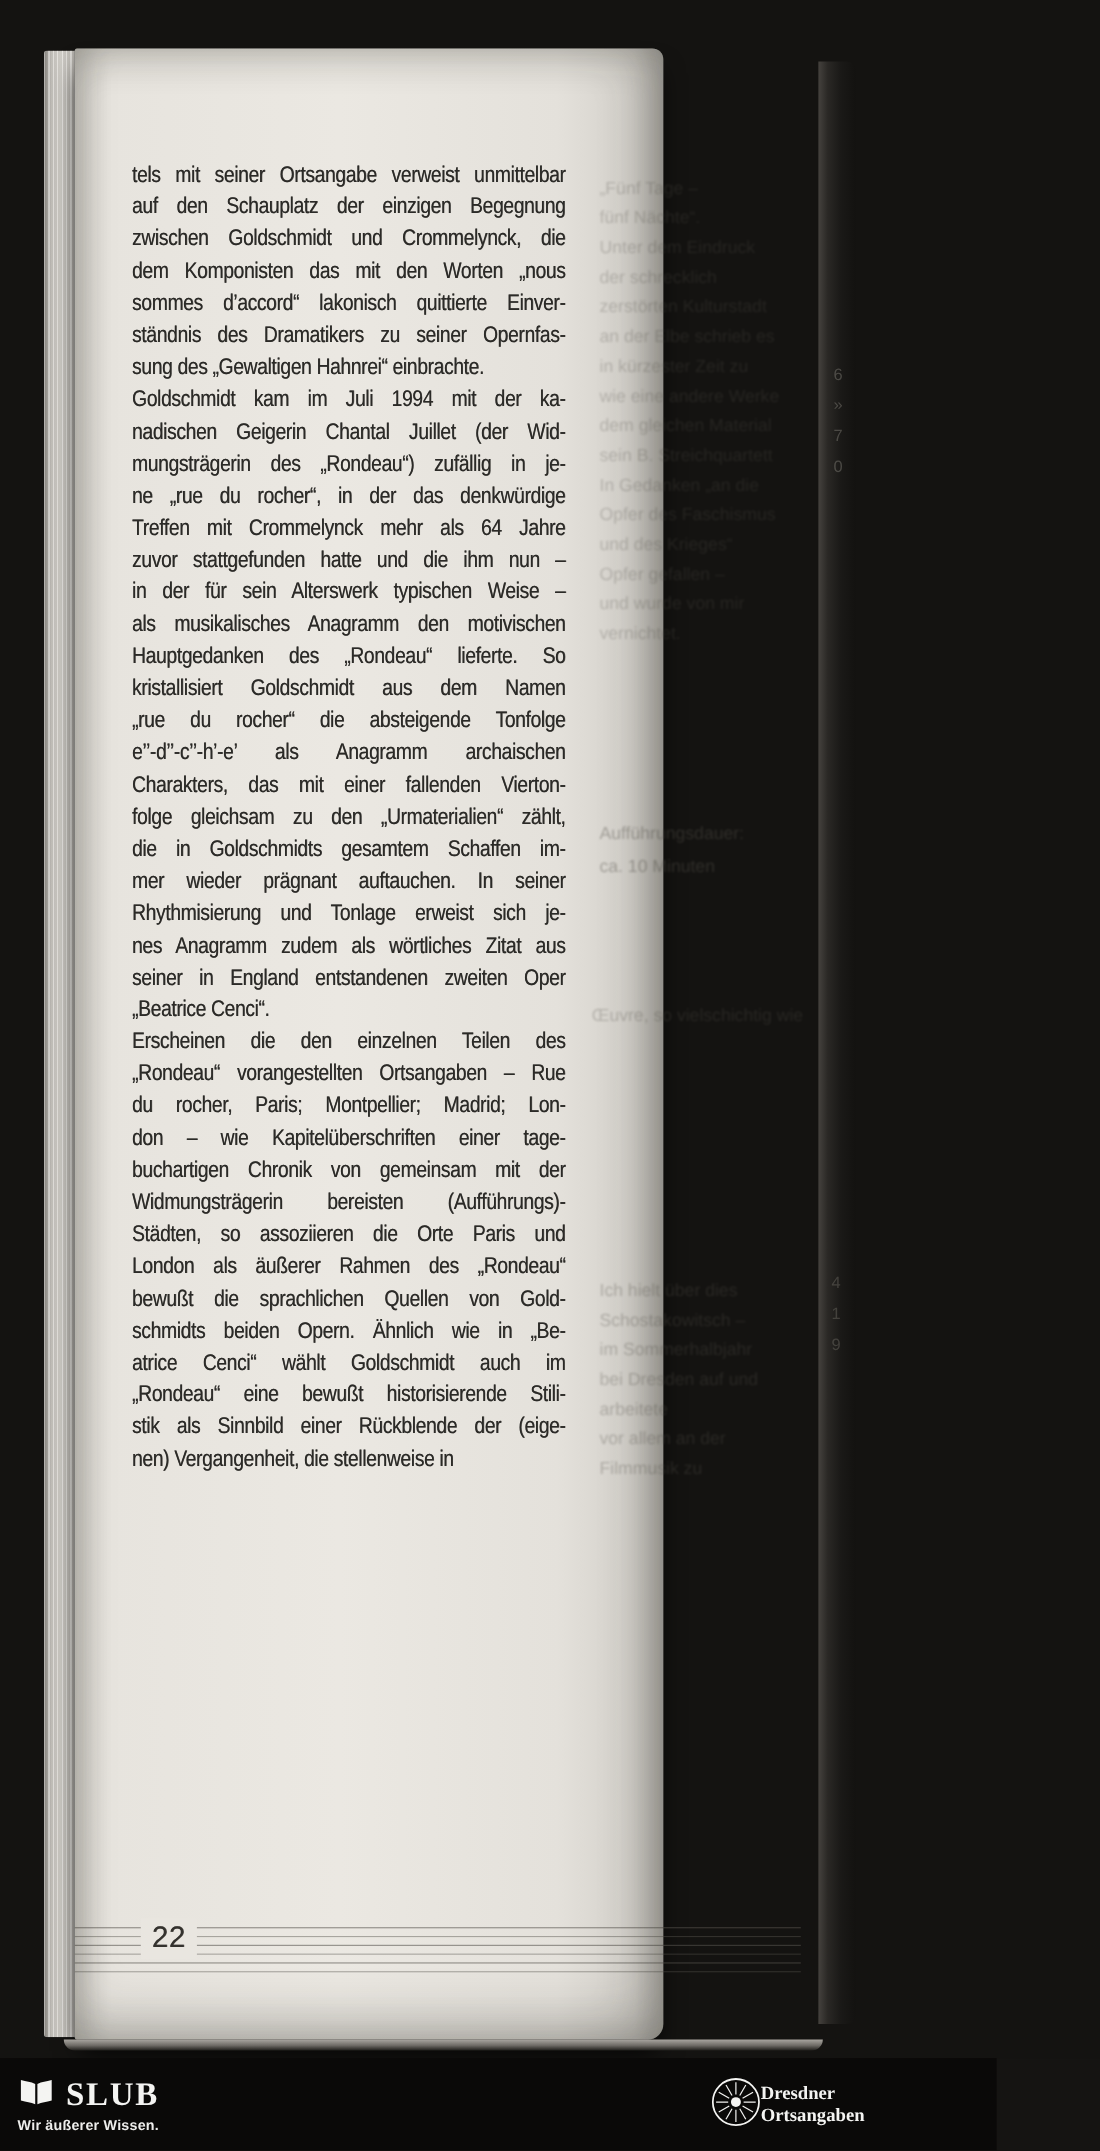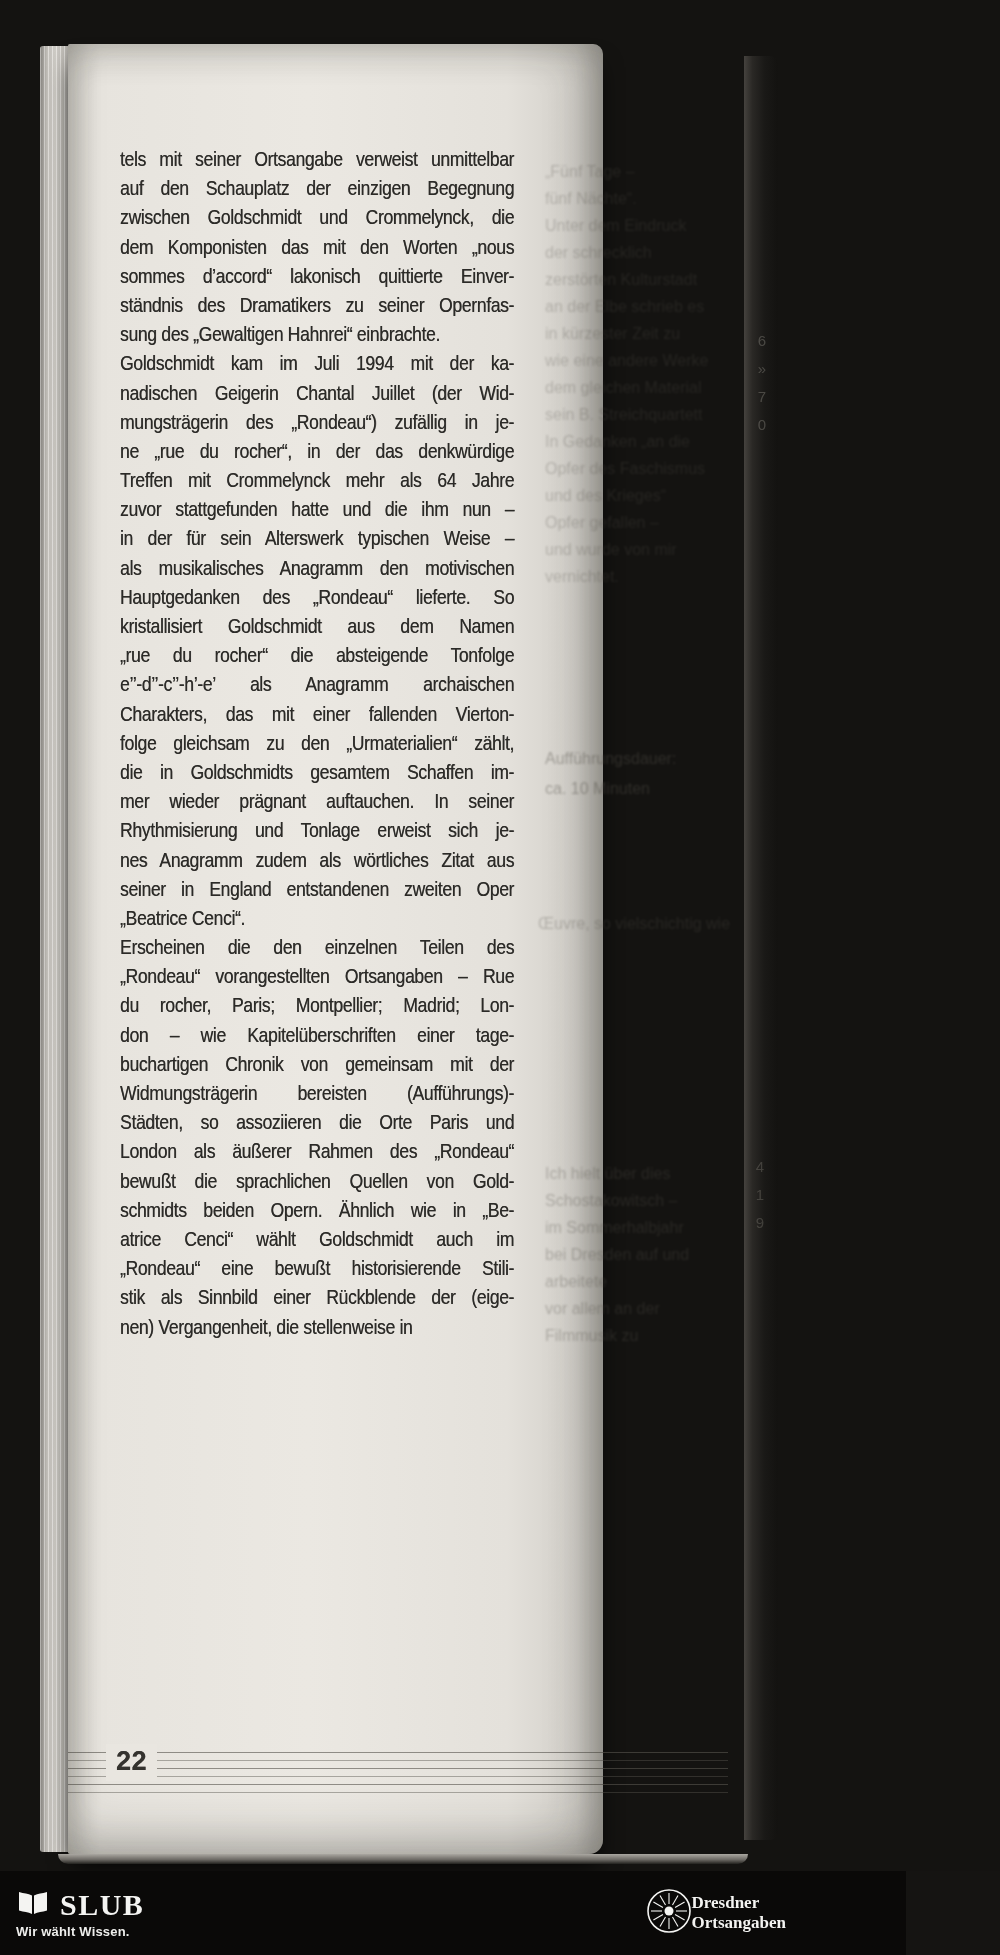--- a/index.html
+++ b/index.html
@@ -90,25 +90,24 @@
   .edge-marks.top{left:752px;top:332px;}
   .edge-marks.low{left:750px;top:1158px;color:rgba(195,190,178,.22);}
 
   
   .staff-lines{position:absolute;left:0;top:1708px;width:660px;}
   .staff-lines .rule{height:1px;margin-bottom:7px;background:#57544e;}
   .staff-lines .rule:nth-child(odd){opacity:.62;}
   .staff-lines .rule:nth-child(even){opacity:.45;}
 
   .page-number{
-    position:absolute;left:38px;top:1700px;z-index:3;
+    position:absolute;left:60px;top:1700px;z-index:3;
     background:#e9e6e0;padding:2px 10px 4px 10px;
     color:#34322e;font-size:27px;letter-spacing:.5px;
     text-shadow:0.3px 0 0 rgba(52,50,46,.7);
-    font-weight:bold;
   }
 
   
   .footer{
     position:absolute;left:0;bottom:0;width:906px;height:84px;
     background:#0a0908;
     display:flex;align-items:center;justify-content:space-between;
     box-sizing:border-box;padding:0 120px 0 16px;
   }
   .slub{display:flex;flex-direction:column;cursor:pointer;}
@@ -252,21 +251,21 @@
   <div class="slub">
     <div class="slub-row">
       <span>
         <svg width="34" height="28" viewBox="0 0 34 28" aria-hidden="true">
           <path d="M3 3 C8 4.5 12 4.5 16 6.5 L16 25 C12 23 8 23 3 21.5 Z" fill="#f4f4f2"></path>
           <path d="M31 3 C26 4.5 22 4.5 18 6.5 L18 25 C22 23 26 23 31 21.5 Z" fill="#f4f4f2"></path>
         </svg>
       </span>
       <span class="slub-word">SLUB</span>
     </div>
-    <div class="slub-tagline">Wir wählt Wissen.</div>
+    <div class="slub-tagline">Wir äußerer Wissen.</div>
   </div>
 
   <div class="dp">
     <span>
       <svg width="46" height="46" viewBox="0 0 46 46" aria-hidden="true">
         <circle cx="23" cy="23" r="21" fill="none" stroke="#f4f4f2" stroke-width="1.6"></circle>
         <g stroke="#f4f4f2" stroke-width="1.1">
           <line x1="30" y1="23" x2="41" y2="23"></line>
           <line x1="29.06" y1="26.5" x2="38.59" y2="32"></line>
           <line x1="26.5" y1="29.06" x2="32" y2="38.59"></line>

